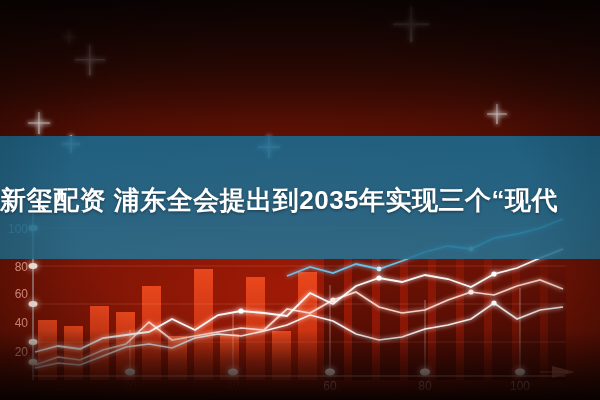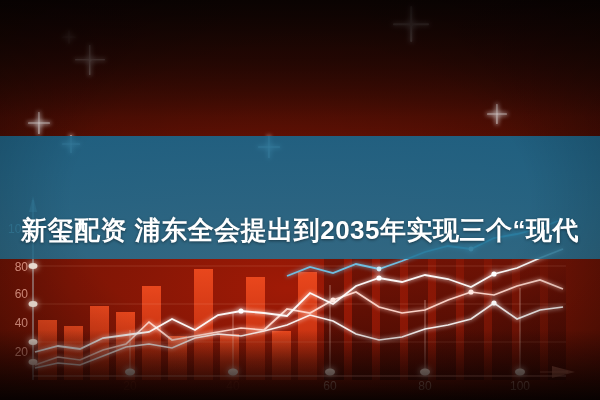--- a/index.html
+++ b/index.html
@@ -49,21 +49,21 @@
   
   #chart { position:absolute; left:0; top:0; width:600px; height:400px; }
 
   
   .band {
     position:absolute; left:0; top:136px; width:600px; height:123px;
     background:linear-gradient(180deg, rgba(27,104,141,.90) 0%, rgba(30,110,146,.88) 55%, rgba(34,116,150,.86) 100%);
   }
   .title-wrap {
     position:absolute; left:0; top:150px; width:600px; height:100px;
-    display:flex; flex-direction:column; align-items:center; justify-content:flex-end;
+    display:flex; flex-direction:row; align-items:center; justify-content:flex-start;
     z-index:6;
   }
   .title-line {
     font-size:26px; font-weight:bold; color:#ffffff; line-height:40px;
     letter-spacing:.5px; white-space:nowrap;
     text-shadow:0 1px 3px rgba(0,0,0,.45);
   }
 </style>
 </head>
 <body>

